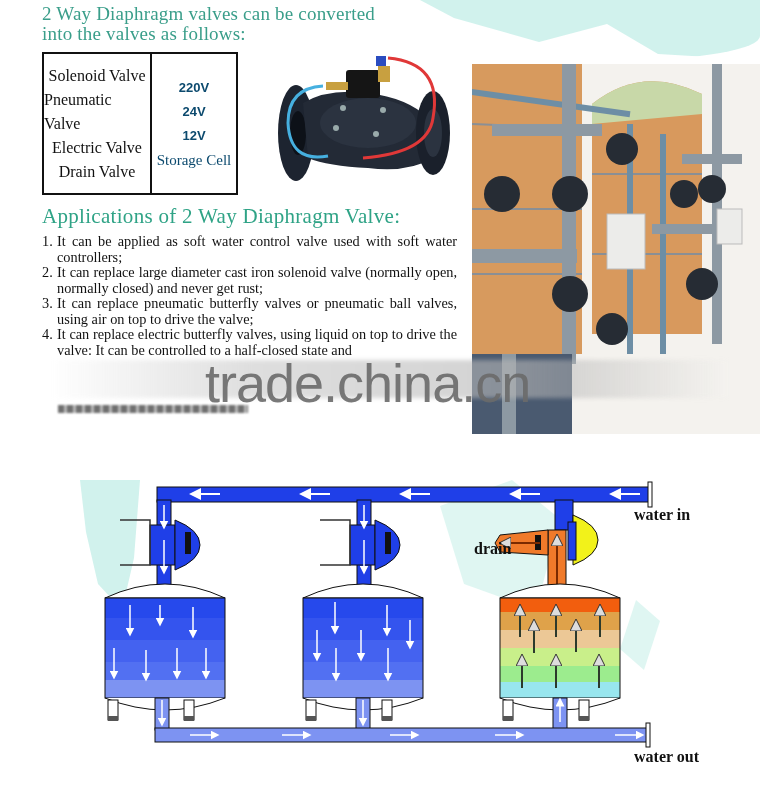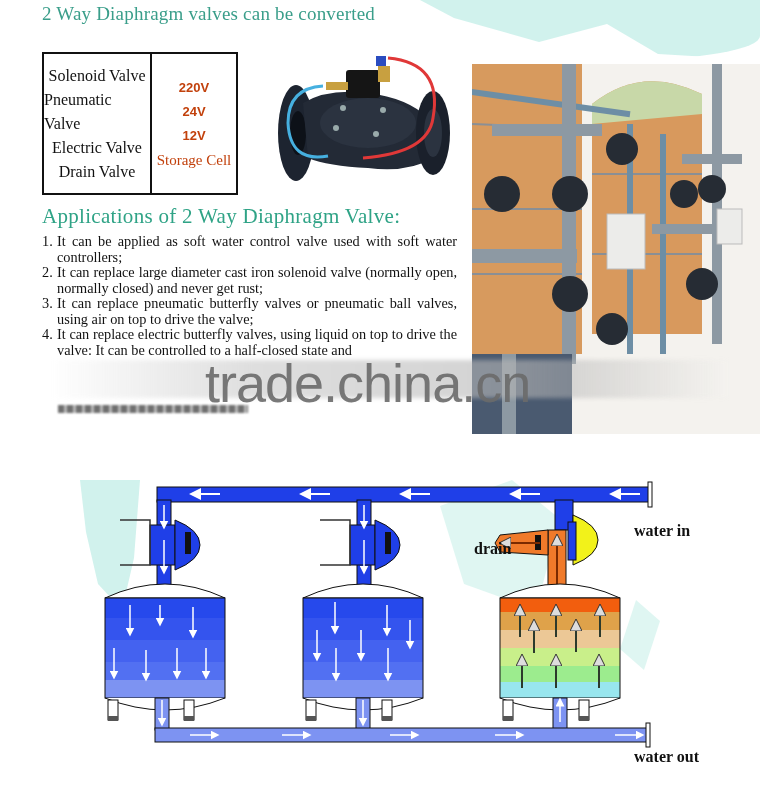--- a/index.html
+++ b/index.html
@@ -3,21 +3,21 @@
 <meta charset="utf-8">
 <style>
   html,body{margin:0;padding:0;}
   body{width:760px;height:800px;position:relative;overflow:hidden;background:#ffffff;font-family:"Liberation Serif",serif;}
   .abs{position:absolute;}
   .map{position:absolute;background:#c9f0ea;opacity:.85;}
   .intro{left:42px;top:4px;color:#3a9e8a;font-size:19px;line-height:20px;letter-spacing:.2px;}
   .vtable{left:42px;top:52px;width:196px;height:143px;border:2px solid #111;box-sizing:border-box;display:flex;background:#fff;}
   .vtable .col{display:flex;flex-direction:column;justify-content:center;align-items:center;}
   .vtable .c1{width:106px;border-right:2px solid #111;font-size:16px;line-height:24px;color:#111;}
-  .vtable .c2{flex:1;font-size:15px;line-height:24px;color:#c2410c;}
+  .vtable .c2{flex:1;font-size:15px;line-height:24px;color:#0c4a6e;}
   .vtable .c2 .v{font-family:"Liberation Sans",sans-serif;font-weight:bold;font-size:13px;}
   .apps-title{left:42px;top:204px;color:#2fa386;font-size:21px;letter-spacing:.3px;}
   .apps{left:42px;top:234px;width:415px;font-size:14.3px;line-height:15.5px;color:#111;text-align:justify;}
   .apps .item{display:flex;}
   .apps .num{width:15px;flex:none;}
   .apps .txt{flex:1;}
   .watermark{left:0;top:352px;width:616px;height:60px;}
   .wm-band{position:absolute;left:50px;top:8px;width:680px;height:38px;background:linear-gradient(90deg,rgba(255,255,255,.1),rgba(200,200,200,.6) 30%,rgba(180,180,180,.6) 70%,rgba(255,255,255,.1));filter:blur(2px);}
   .wm-text{position:absolute;left:205px;top:0;font-family:"Liberation Sans",sans-serif;font-size:54px;color:#6b6b6b;opacity:.9;letter-spacing:-1px;}
   .photo{left:472px;top:64px;width:288px;height:370px;overflow:hidden;}
@@ -27,20 +27,21 @@
 </head>
 <body>
 
 <div class="map" style="left:420px;top:0;width:340px;height:60px;border-radius:0 0 40% 60%;clip-path:polygon(0 0,100% 0,100% 100%,70% 90%,55% 40%,35% 70%,10% 30%);"></div>
 <div class="map" style="left:80px;top:480px;width:60px;height:130px;clip-path:polygon(0 0,100% 0,90% 60%,70% 100%,30% 80%,10% 40%);"></div>
 <div class="map" style="left:440px;top:480px;width:120px;height:130px;opacity:.6;clip-path:polygon(0 20%,60% 0,100% 30%,80% 100%,20% 80%);"></div>
 <div class="map" style="left:620px;top:600px;width:40px;height:70px;opacity:.6;clip-path:polygon(40% 0,100% 30%,60% 100%,0 70%);"></div>
 
 <div class="abs intro">
   <div>2 Way Diaphragm valves can be converted</div>
+  <div>into the valves as follows:</div>
 </div>
 
 <div class="abs vtable">
   <div class="col c1">
     <div>Solenoid Valve</div>
     <div>Pneumatic Valve</div>
     <div>Electric Valve</div>
     <div>Drain Valve</div>
   </div>
   <div class="col c2">
@@ -264,16 +265,16 @@
       <line x1="162" y1="700" x2="162" y2="722" marker-end="url(#wa)"></line>
       <line x1="363" y1="700" x2="363" y2="722" marker-end="url(#wa)"></line>
       <line x1="560" y1="722" x2="560" y2="702" marker-end="url(#wa)"></line>
       <line x1="190" y1="735" x2="215" y2="735" marker-end="url(#wa)"></line>
       <line x1="282" y1="735" x2="307" y2="735" marker-end="url(#wa)"></line>
       <line x1="390" y1="735" x2="415" y2="735" marker-end="url(#wa)"></line>
       <line x1="495" y1="735" x2="520" y2="735" marker-end="url(#wa)"></line>
       <line x1="615" y1="735" x2="640" y2="735" marker-end="url(#wa)"></line>
     </g>
   </svg>
-  <div class="lbl" style="left:634px;top:36px;margin-top:16px;">water in</div>
+  <div class="lbl" style="left:634px;top:36px;">water in</div>
   <div class="lbl" style="left:474px;top:70px;text-align:center;">drain</div>
   <div class="lbl" style="left:634px;top:278px;">water out</div>
 </div>
 
 </body></html>

